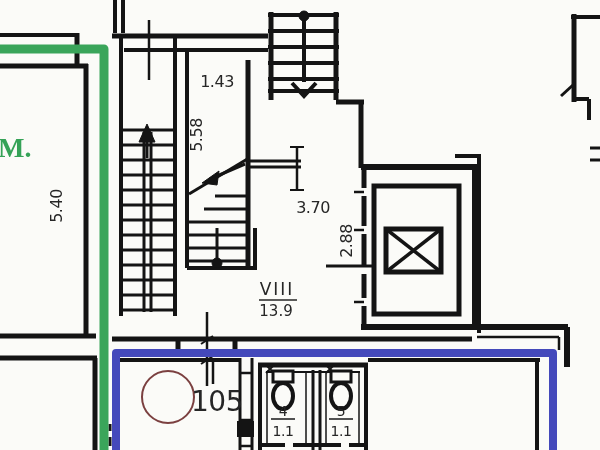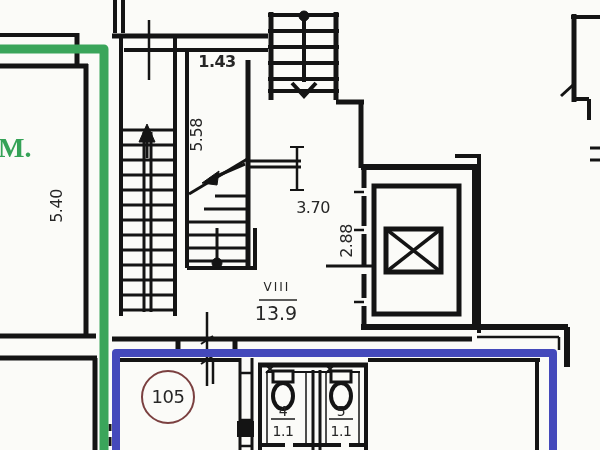--- a/index.html
+++ b/index.html
@@ -21,21 +21,21 @@
     line-height:1;
   }
   .vlabel{transform:rotate(-90deg);transform-origin:center center;}
   .green-text{
     color:#35a257;
     font-family:"Liberation Serif","DejaVu Serif",serif;
     font-weight:bold;
     font-size:28px;
     letter-spacing:0;
   }
-  .room-num{font-size:18px;}
+  .room-num{font-size:28px;margin-left:48px;}
   .small{font-size:14px;}
   .frac{letter-spacing:0;}
 </style>
 </head>
 <body>
 
 <div id="plan">
 
 <svg width="600" height="450" viewBox="0 0 600 450">
 
@@ -236,30 +236,30 @@
 
   <path d="M116,450 V353 H553 V450" stroke="#4449bb" stroke-width="8" fill="none" stroke-linejoin="round"></path>
 
   <circle cx="168" cy="397" r="26" stroke="#7b4040" stroke-width="2" fill="none"></circle>
 </svg>
 
   <div class="label green-text" style="left:-2px;top:134px;text-align:left;">М.</div>
 
   <div class="label vlabel" style="left:27px;top:198px;width:60px;">5.40</div>
 
-  <div class="label" style="left:192px;top:54px;width:50px;font-weight:bold;">1.43</div>
+  <div class="label" style="left:192px;top:74px;width:50px;">1.43</div>
 
   <div class="label vlabel" style="left:167px;top:127px;width:60px;">5.58</div>
 
   <div class="label" style="left:288px;top:200px;width:50px;">3.70</div>
 
   <div class="label vlabel" style="left:317px;top:233px;width:60px;">2.88</div>
 
-  <div class="label frac" style="left:252px;top:281px;width:50px;font-size:12px;letter-spacing:2px;">VIII</div>
-  <div class="label frac" style="left:251px;top:304px;width:50px;font-size:19px;">13.9</div>
+  <div class="label frac" style="left:252px;top:281px;width:50px;font-size:17px;letter-spacing:2px;">VIII</div>
+  <div class="label frac" style="left:251px;top:304px;width:50px;font-size:15px;">13.9</div>
 
   <div class="label room-num" style="left:143px;top:388px;width:50px;">105</div>
 
   <div class="label small" style="left:268px;top:404px;width:30px;">4</div>
   <div class="label small" style="left:268px;top:424px;width:30px;">1.1</div>
 
   <div class="label small" style="left:326px;top:404px;width:30px;">5</div>
   <div class="label small" style="left:326px;top:424px;width:30px;">1.1</div>
 
 </div>

